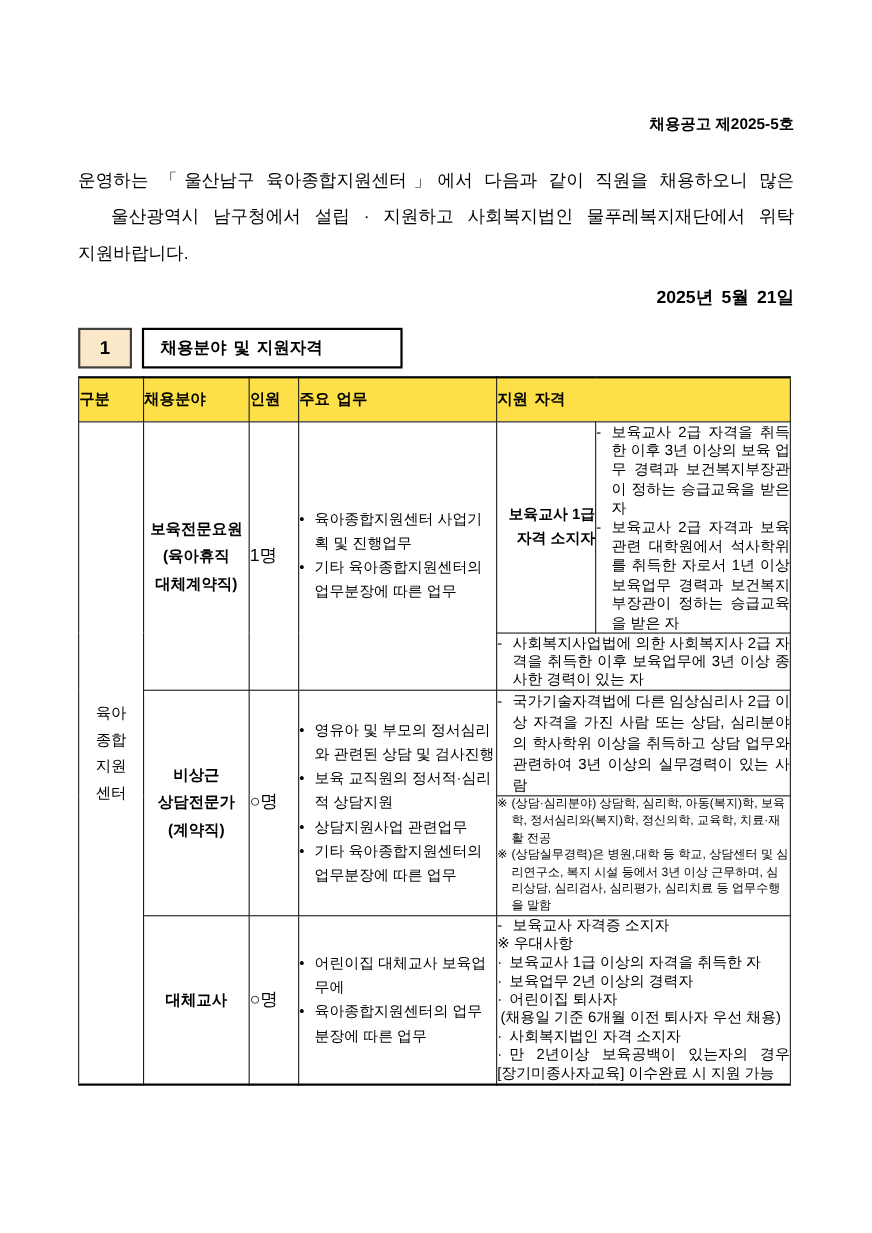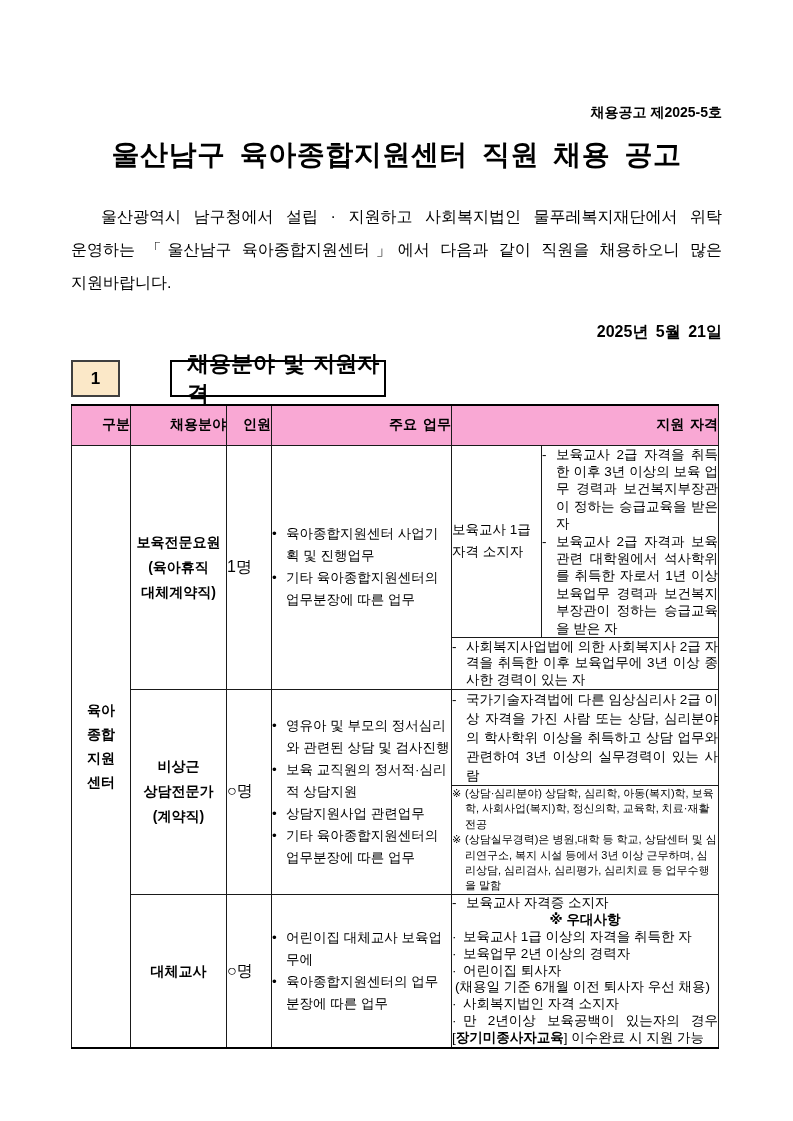--- a/index.html
+++ b/index.html
@@ -33,21 +33,21 @@
   }
   .intro {
     margin-top: 26px;
     font-size: 16px;
     line-height: 33px;
     word-break: break-all;
   }
   .intro-line.just { text-align: justify; text-align-last: justify; }
   .intro-line.indent { text-indent: 30px; }
   .date-line {
-    margin-top: 23px;
+    margin-top: 13px;
     text-align: right;
     font-size: 16px;
     font-weight: bold;
     word-spacing: 3px;
   }
   .signer-line {
     margin-top: 4px;
     text-align: right;
     font-size: 17px;
     font-weight: bold;
@@ -64,116 +64,115 @@
     width: 49px;
     border: 2.5px solid #3f3f3f;
     background: #fbe8c8;
     font-size: 17px;
     font-weight: bold;
     display: flex;
     align-items: center;
     justify-content: center;
   }
   .sec-title {
-    width: 216px;
+    width: 237px;
     border: 2px solid #000;
-    font-size: 22px;
+    font-size: 15px;
     font-weight: bold;
     display: flex;
     align-items: center;
     padding-left: 15px;
     word-spacing: 2px;
-    margin-left: 41px;
   }
   table.recruit {
     margin-top: 7px;
     width: 647px;
     border-collapse: collapse;
     table-layout: fixed;
     border-top: 2.5px solid #000;
     border-bottom: 2.5px solid #000;
     font-size: 13.5px;
   }
   table.recruit td, table.recruit th {
     border: 1.2px solid #1a1a1a;
     padding: 0;
     vertical-align: middle;
     word-break: break-all;
   }
   th.hcell {
-    background: #f9a8d4;
+    background: #fde047;
     font-size: 14px;
     font-weight: bold;
-    text-align: right;
+    text-align: left;
     word-spacing: 2px;
     margin-left: 32px;
   }
   tr.hrow { height: 40px; }
   tr.r1a { height: 175px; }
   tr.r1b { height: 52px; }
   tr.r2a { height: 77px; }
   tr.r2b { height: 78px; }
   tr.r3  { height: 154px; }
   td.cat {
     text-align: center;
-    font-weight: bold;
+    font-weight: normal;
     font-size: 14px;
     line-height: 24px;
   }
   td.field {
     text-align: center;
     font-weight: bold;
     font-size: 14px;
     line-height: 25px;
   }
   td.count { font-size: 16px; }
   td.duties { padding: 4px 2px 4px 5px; }
   .li { display: flex; align-items: flex-start; }
   .li .mk { flex: 0 0 14px; text-align: left; }
   .li .tx { flex: 1 1 auto; }
   td.duties .li { line-height: 22px; font-size: 13.5px; }
   td.qual-left {
-    text-align: left;
+    text-align: right;
     font-size: 13.5px;
     line-height: 22px;
+    font-weight: bold;
   }
   td.qual { vertical-align: top; padding: 4px 3px 2px 3px; }
   td.qual .li .tx.just { text-align: justify; }
   td.qual-r1 .li { line-height: 17.4px; }
   td.qual-r1b .li { line-height: 16.5px; }
   td.qual-r1b { vertical-align: middle; padding: 2px 3px; }
   td.qual-r2a .li { line-height: 19px; }
   td.notes-cell { vertical-align: top; padding: 4px 2px 2px 3px; }
   td.notes-cell .li { font-size: 11px; line-height: 15.4px; }
   td.notes-cell .li .mk { flex: 0 0 13px; }
   td.qual-r3 { vertical-align: top; padding: 4px 3px 2px 3px; }
   td.qual-r3 .line { line-height: 16.8px; }
-  .bold { font-weight: bold; text-align: center; }
+  .bold { font-weight: normal; }
   .pref-note { padding-left: 3px; }
   .footnote {
     margin-top: 13px;
     text-align: right;
     font-size: 15px;
     font-weight: bold;
     word-spacing: 3px;
     width: 647px;
   }
 </style>
 </head>
 <body>
 
 <div class="page">
 
   <div class="notice-no">채용공고 제2025-5호</div>
 
-  <h1 class="doc-title">울산남구 육아종합지원센터 직원 채용 공고</h1>
 
   <div class="intro">
+    <div class="intro-line just">운영하는 「울산남구 육아종합지원센터」에서 다음과 같이 직원을 채용하오니 많은</div>
     <div class="intro-line just indent">울산광역시 남구청에서 설립 · 지원하고 사회복지법인 물푸레복지재단에서 위탁</div>
-    <div class="intro-line just">운영하는 「울산남구 육아종합지원센터」에서 다음과 같이 직원을 채용하오니 많은</div>
     <div class="intro-line">지원바랍니다.</div>
   </div>
 
   <div class="date-line">2025년 5월 21일</div>
 
   <div class="section-header">
     <div class="sec-num">1</div>
     <div class="sec-title">채용분야 및 지원자격</div>
   </div>
 
@@ -273,21 +272,21 @@
           <span class="mk">-</span>
           <span class="tx just">국가기술자격법에 다른 임상심리사 2급 이상 자격을 가진 사람 또는 상담, 심리분야의 학사학위 이상을 취득하고 상담 업무와 관련하여 3년 이상의 실무경력이 있는 사람</span>
         </div>
       </td>
     </tr>
 
     <tr class="r2b">
       <td class="notes-cell" colspan="2">
         <div class="li">
           <span class="mk">※</span>
-          <span class="tx just">(상담·심리분야) 상담학, 심리학, 아동(복지)학, 보육학, 사회사업(복지)학, 정신의학, 교육학, 치료·재활 전공</span>
+          <span class="tx just">(상담·심리분야) 상담학, 심리학, 아동(복지)학, 보육학, 정서심리와(복지)학, 정신의학, 교육학, 치료·재활 전공</span>
         </div>
         <div class="li">
           <span class="mk">※</span>
           <span class="tx just">(상담실무경력)은 병원,대학 등 학교, 상담센터 및 심리연구소, 복지 시설 등에서 3년 이상 근무하며, 심리상담, 심리검사, 심리평가, 심리치료 등 업무수행을 말함</span>
         </div>
       </td>
     </tr>
 
     <tr class="r3">
       <td class="field">대체교사</td>

